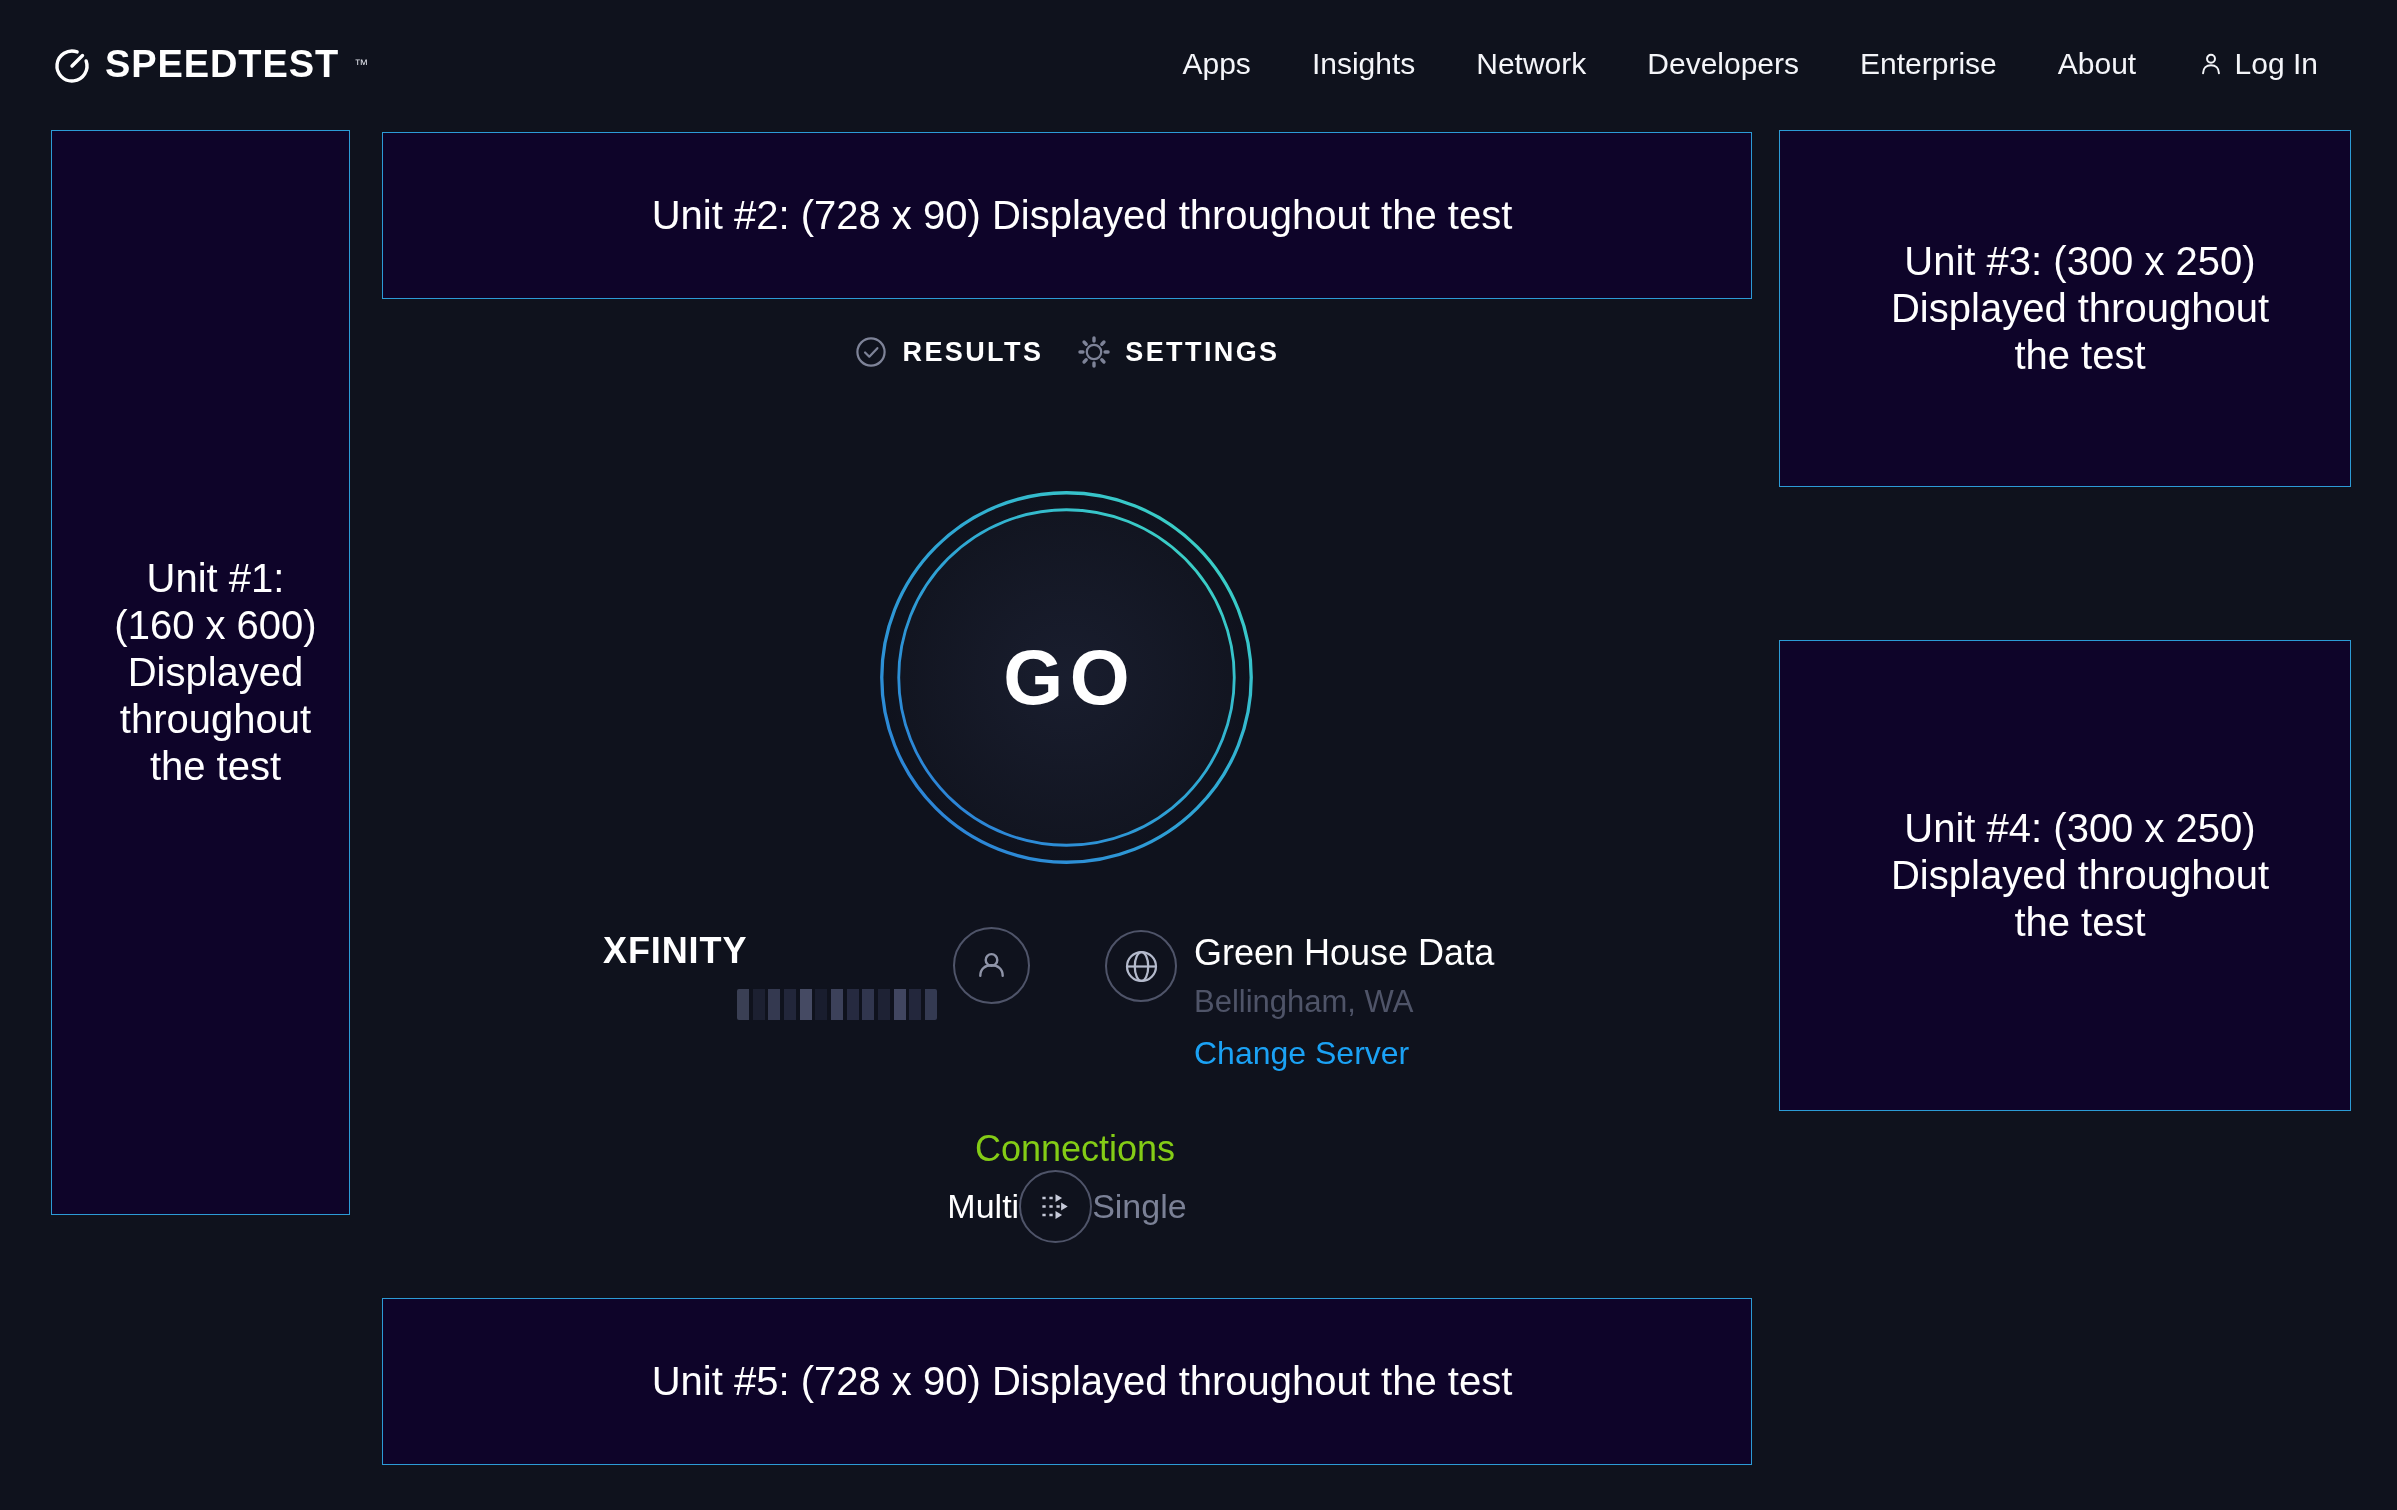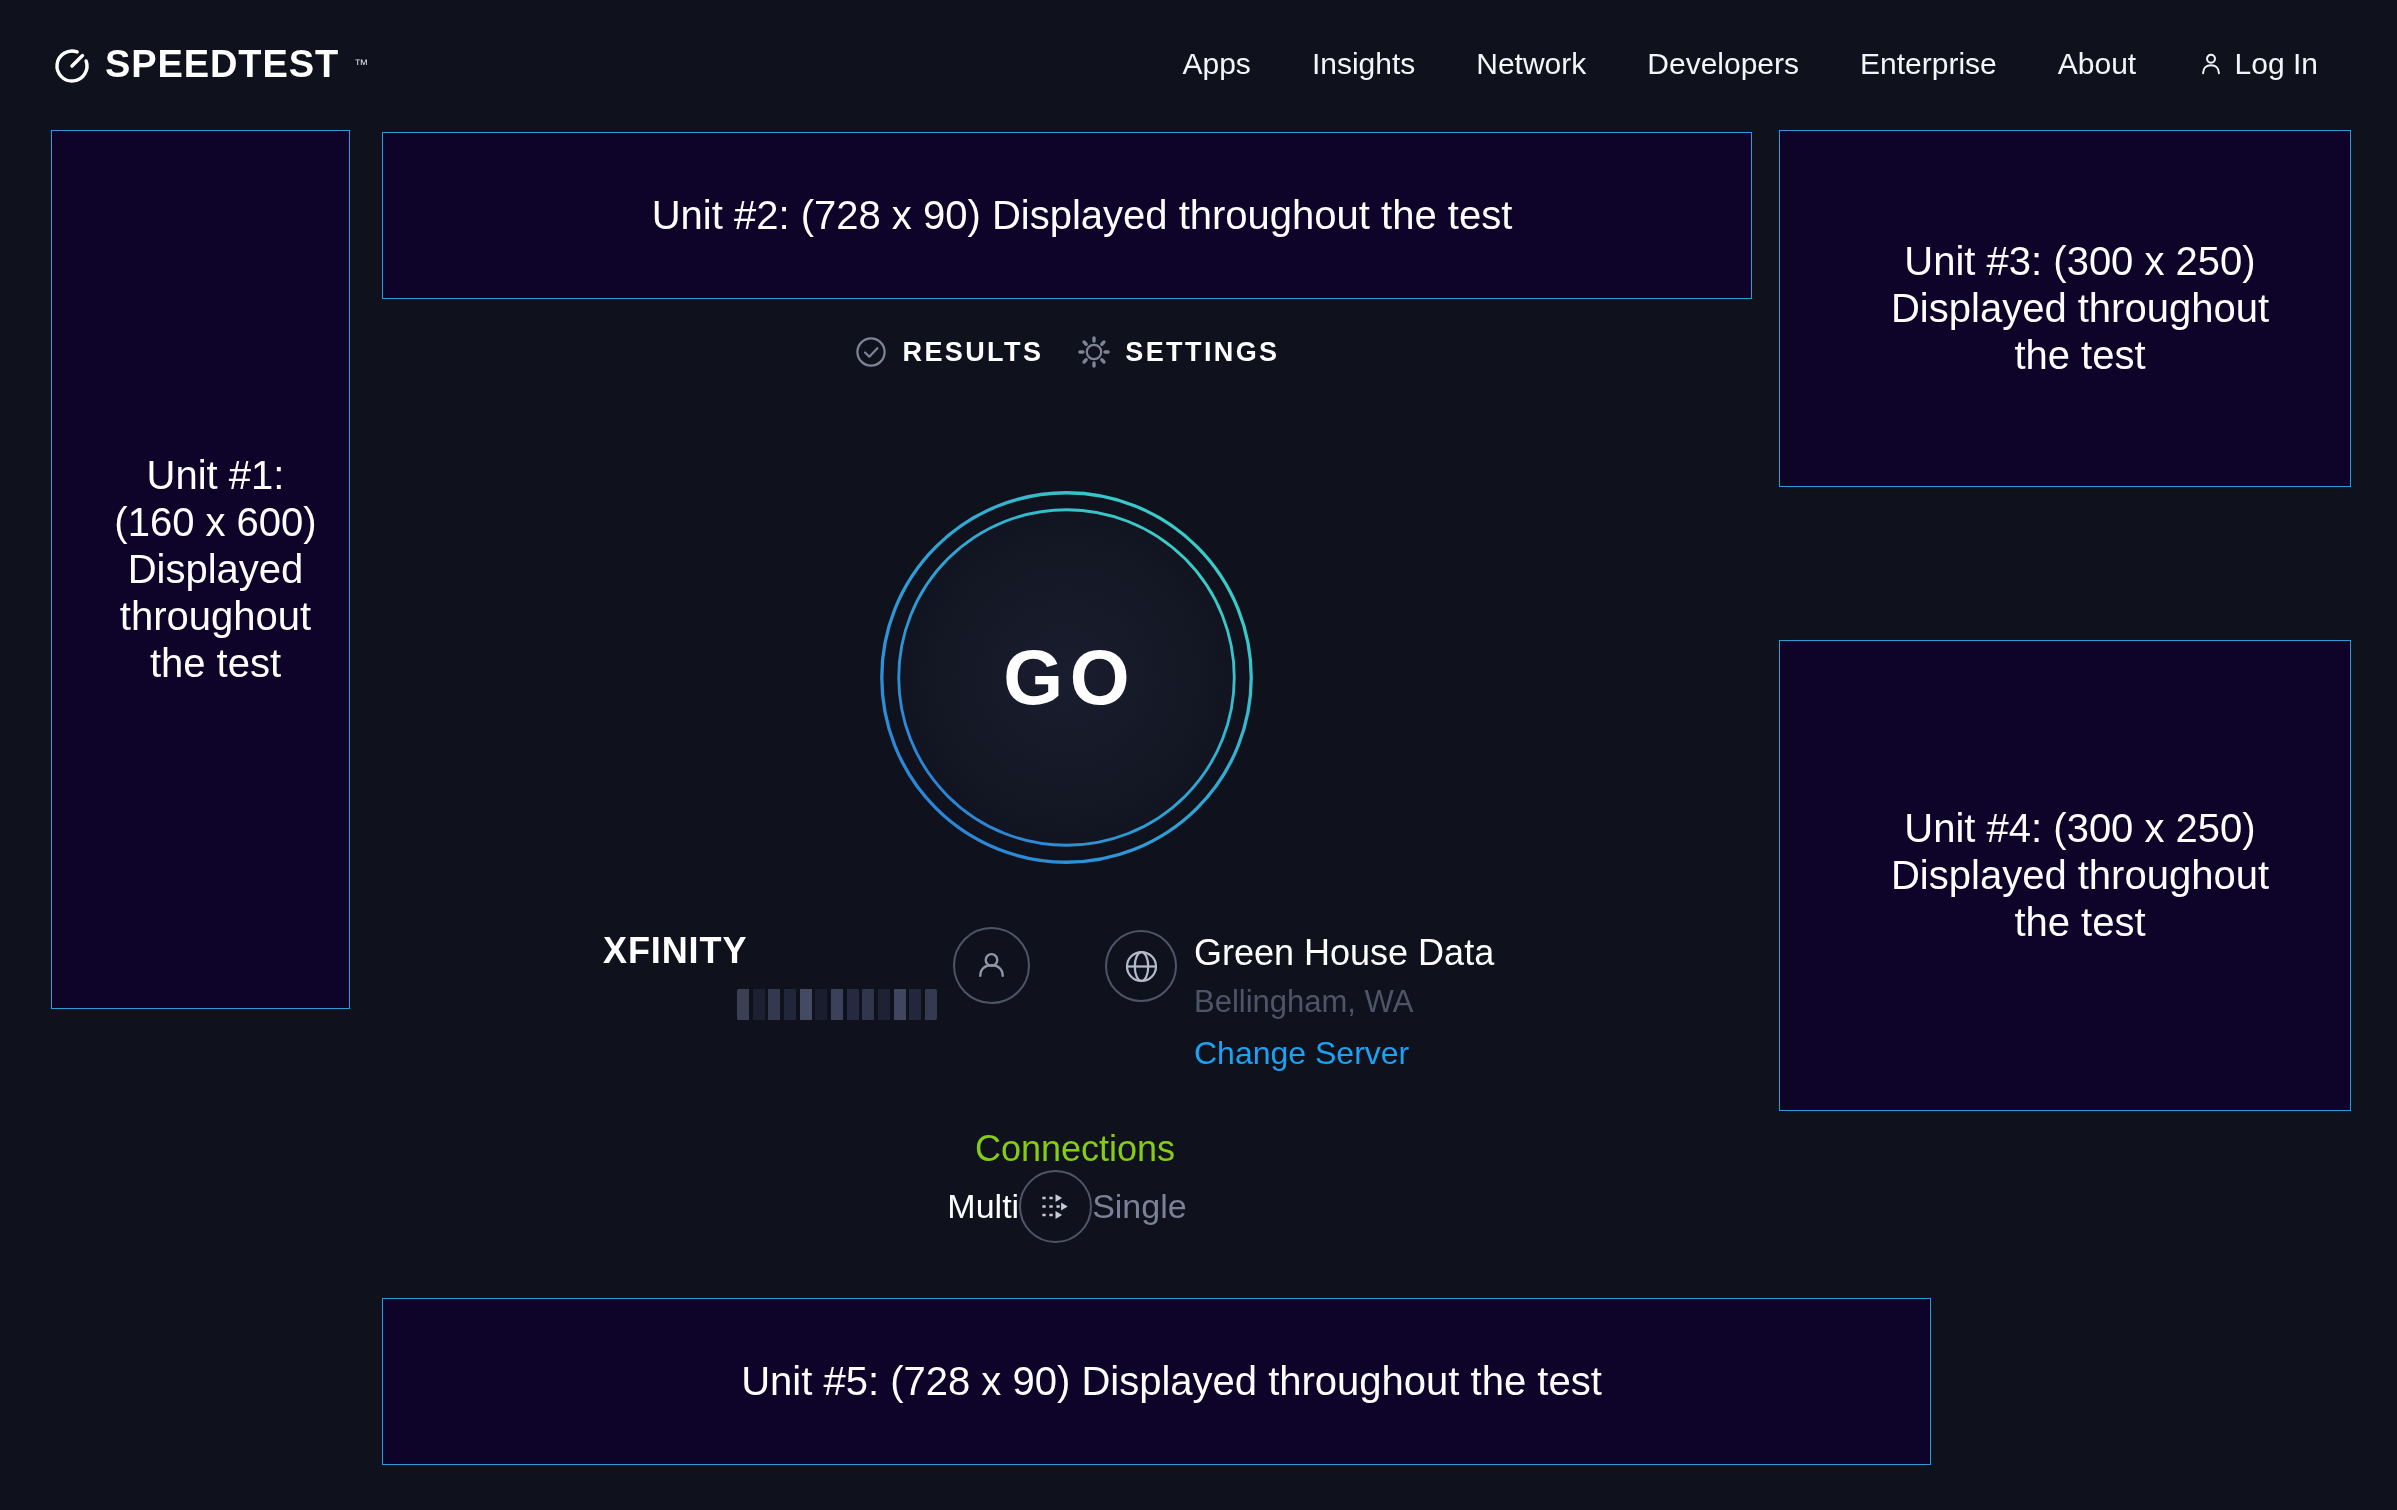--- a/index.html
+++ b/index.html
@@ -21,25 +21,25 @@
   .nav-links{display:flex;align-items:center;gap:61px;}
   .nav-link{color:#f4f5f9;font-size:30px;font-weight:400;cursor:pointer;white-space:nowrap;}
   .login{display:flex;align-items:center;gap:9.4px;cursor:pointer;}
   
   .ad{
     position:absolute;box-sizing:border-box;
     background:#0e0429;border:1.9px solid #2c9bd6;
     display:flex;align-items:center;justify-content:center;text-align:center;
     color:#ffffff;font-size:40px;line-height:47px;font-family:"Liberation Sans",sans-serif;padding-left:30px;
   }
-  #ad-unit-1{left:51px;top:130px;width:299px;height:879px;}
+  #ad-unit-1{left:51px;top:130px;width:299px;height:1085px;}
   #ad-unit-2{left:382px;top:132px;width:1370px;height:167px;}
   #ad-unit-3{left:1779px;top:130px;width:572px;height:357px;}
   #ad-unit-4{left:1779px;top:640px;width:572px;height:471px;}
-  #ad-unit-5{left:382px;top:1298px;width:1549px;height:167px;}
+  #ad-unit-5{left:382px;top:1298px;width:1370px;height:167px;}
   .ad-lines span{display:block;}
   .tabs{
     position:absolute;left:382px;top:335px;width:1370px;
     display:flex;justify-content:center;align-items:center;gap:34px;
   }
   .tab{display:flex;align-items:center;gap:14px;cursor:pointer;}
   .tab-label{color:#ffffff;font-size:27px;font-weight:700;letter-spacing:2.4px;}
   
   .go-wrap{position:absolute;left:878px;top:489px;width:377px;height:377px;cursor:pointer;}
   .go-wrap svg{position:absolute;left:0;top:0;}

